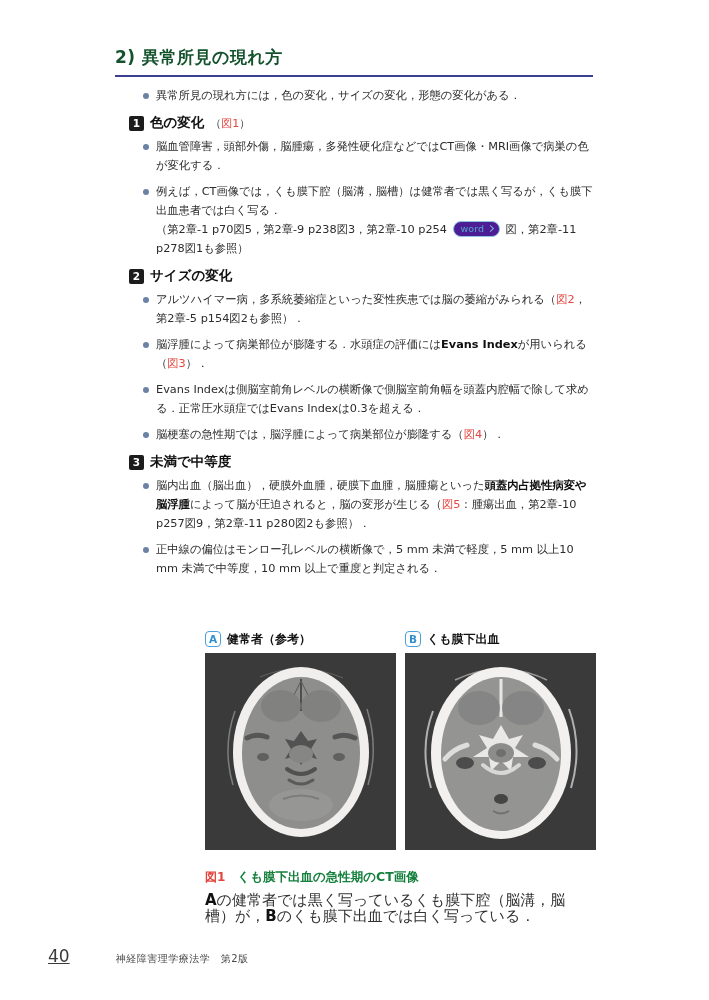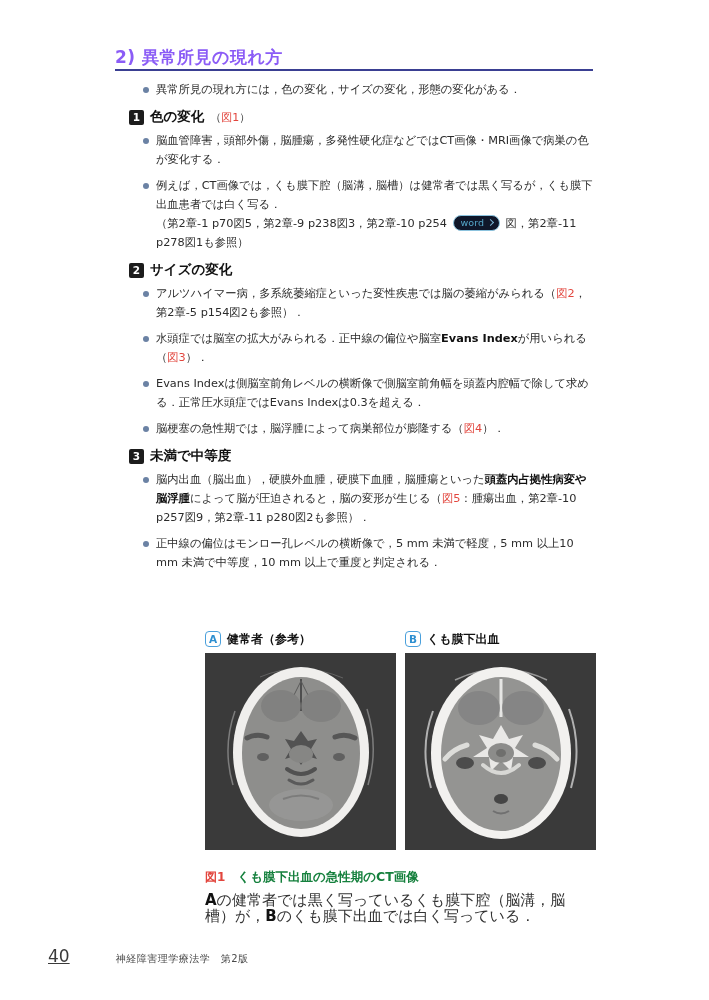--- a/index.html
+++ b/index.html
@@ -4,41 +4,41 @@
 <style>
   * { margin:0; padding:0; box-sizing:border-box; }
   html,body { background:#e8e8e8; }
   .page {
     position:relative; width:709px; height:1000px; background:#ffffff;
     font-family:"DejaVu Sans","Liberation Sans",sans-serif; color:#2b2b2b;
     margin:0 auto; overflow:hidden;
   }
   .content { position:absolute; left:115px; top:46px; width:478px; }
   .heading {
-    font-size:17px; font-weight:bold; color:#8b5cf6; letter-spacing:0.5px;
-    border-bottom:2px solid #3a3f92; margin-bottom:9px;
+    font-size:17px; font-weight:bold; color:#14532d; letter-spacing:0.5px;
+    padding-bottom:6px; border-bottom:2px solid #3a3f92; margin-bottom:9px;
   }
   .bullet { display:flex; margin:3px 0 7px 28px; }
   .dot { flex:0 0 6px; width:6px; height:6px; border-radius:50%; background:#6b82a4; margin:7px 7px 0 0; }
   .btext { font-size:11.3px; line-height:19px; color:#2b2b2b; width:443px; }
   .sec-header { display:flex; align-items:center; margin:9px 0 5px 14px; }
   .numbox {
     width:15px; height:15px; background:#1c1c1c; color:#ffffff; border-radius:2px;
     font-size:10.5px; font-weight:bold; display:flex; align-items:center; justify-content:center;
     margin-right:6px;
   }
   .sec-title { font-size:13.5px; font-weight:bold; color:#111; }
   .sec-ref { font-size:11px; margin-left:6px; color:#444; }
   .seg-r { color:#e2453d; }
   .seg-b { font-weight:bold; color:#111;text-align:right; }
   .ref-line { }
   .word-tag {
     display:inline-flex; align-items:center; border:1px solid #8cc3de; border-radius:9px;
     padding:0 6px 1px 7px; color:#55a6c9; font-size:9.5px; line-height:13px;
-    margin:0 2px; vertical-align:1px; background:#0f172a;
+    margin:0 2px; vertical-align:1px; background:#4c1d95;
   }
   .chev { display:inline-block; width:5px; height:5px; border-top:1.5px solid #7ab6d6;
     border-right:1.5px solid #7ab6d6; transform:rotate(45deg); margin-left:4px; }
   .figure { position:absolute; left:205px; top:628px; width:391px; }
   .panels { display:flex; gap:9px; }
   .panel { width:191px; }
   .panel-label { display:flex; align-items:center; height:22px; margin-bottom:3px; }
   .tagbox {
     width:16px; height:16px; border:1.5px solid #4aa0dc; border-radius:4px; color:#2e8fd0;
     font-size:10.5px; font-weight:bold; display:flex; align-items:center; justify-content:center;
@@ -95,21 +95,21 @@
       <span class="sec-title">サイズの変化</span>
     </div>
 
     <div class="bullet">
       <span class="dot"></span>
       <div class="btext"><span>アルツハイマー病，多系統萎縮症といった変性疾患では脳の萎縮がみられる（</span><span class="seg-r">図2</span><span>，第2章-5 p154図2も参照）．</span></div>
     </div>
 
     <div class="bullet">
       <span class="dot"></span>
-      <div class="btext"><span>水頭症では脳室の拡大がみられる．正中線の偏位や脳室</span><span class="seg-b">Evans Index</span><span>が用いられる（</span><span class="seg-r">図3</span><span>）．</span></div>
+      <div class="btext"><span>脳浮腫によって病巣部位が膨隆する．水頭症の評価には</span><span class="seg-b">Evans Index</span><span>が用いられる（</span><span class="seg-r">図3</span><span>）．</span></div>
     </div>
 
     <div class="bullet">
       <span class="dot"></span>
       <div class="btext"><span>Evans Indexは側脳室前角レベルの横断像で側脳室前角幅を頭蓋内腔幅で除して求める．正常圧水頭症ではEvans Indexは0.3を超える．</span></div>
     </div>
 
     <div class="bullet">
       <span class="dot"></span>
       <div class="btext"><span>脳梗塞の急性期では，脳浮腫によって病巣部位が膨隆する（</span><span class="seg-r">図4</span><span>）．</span></div>

